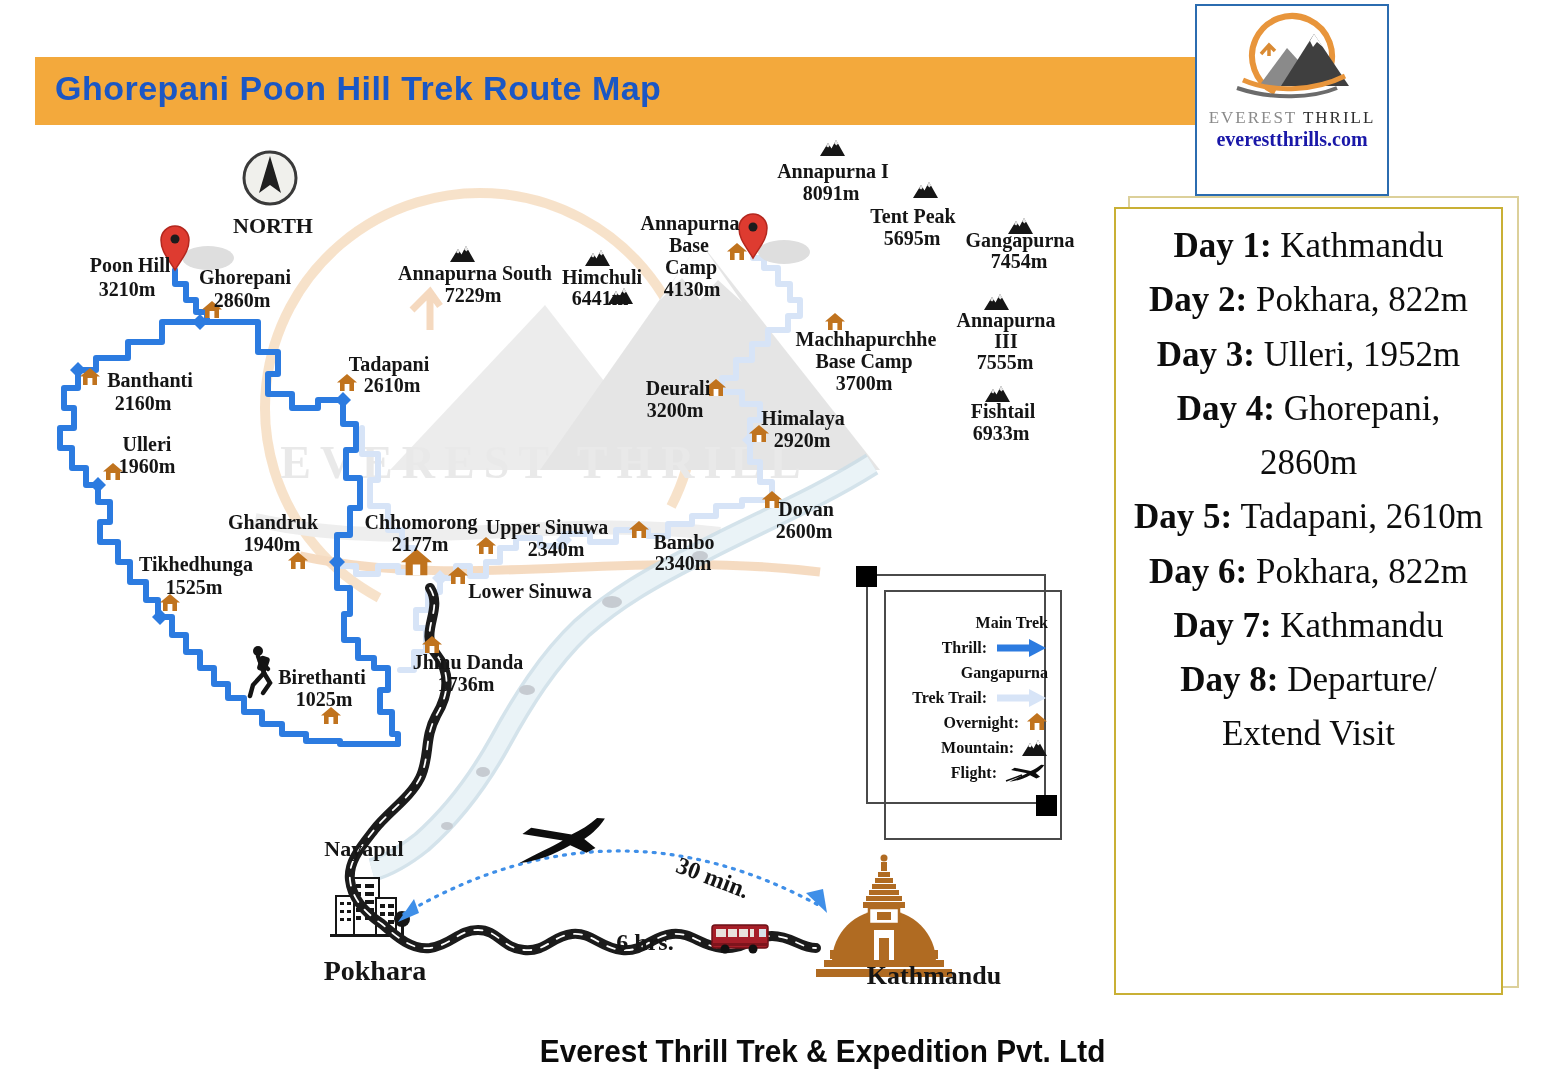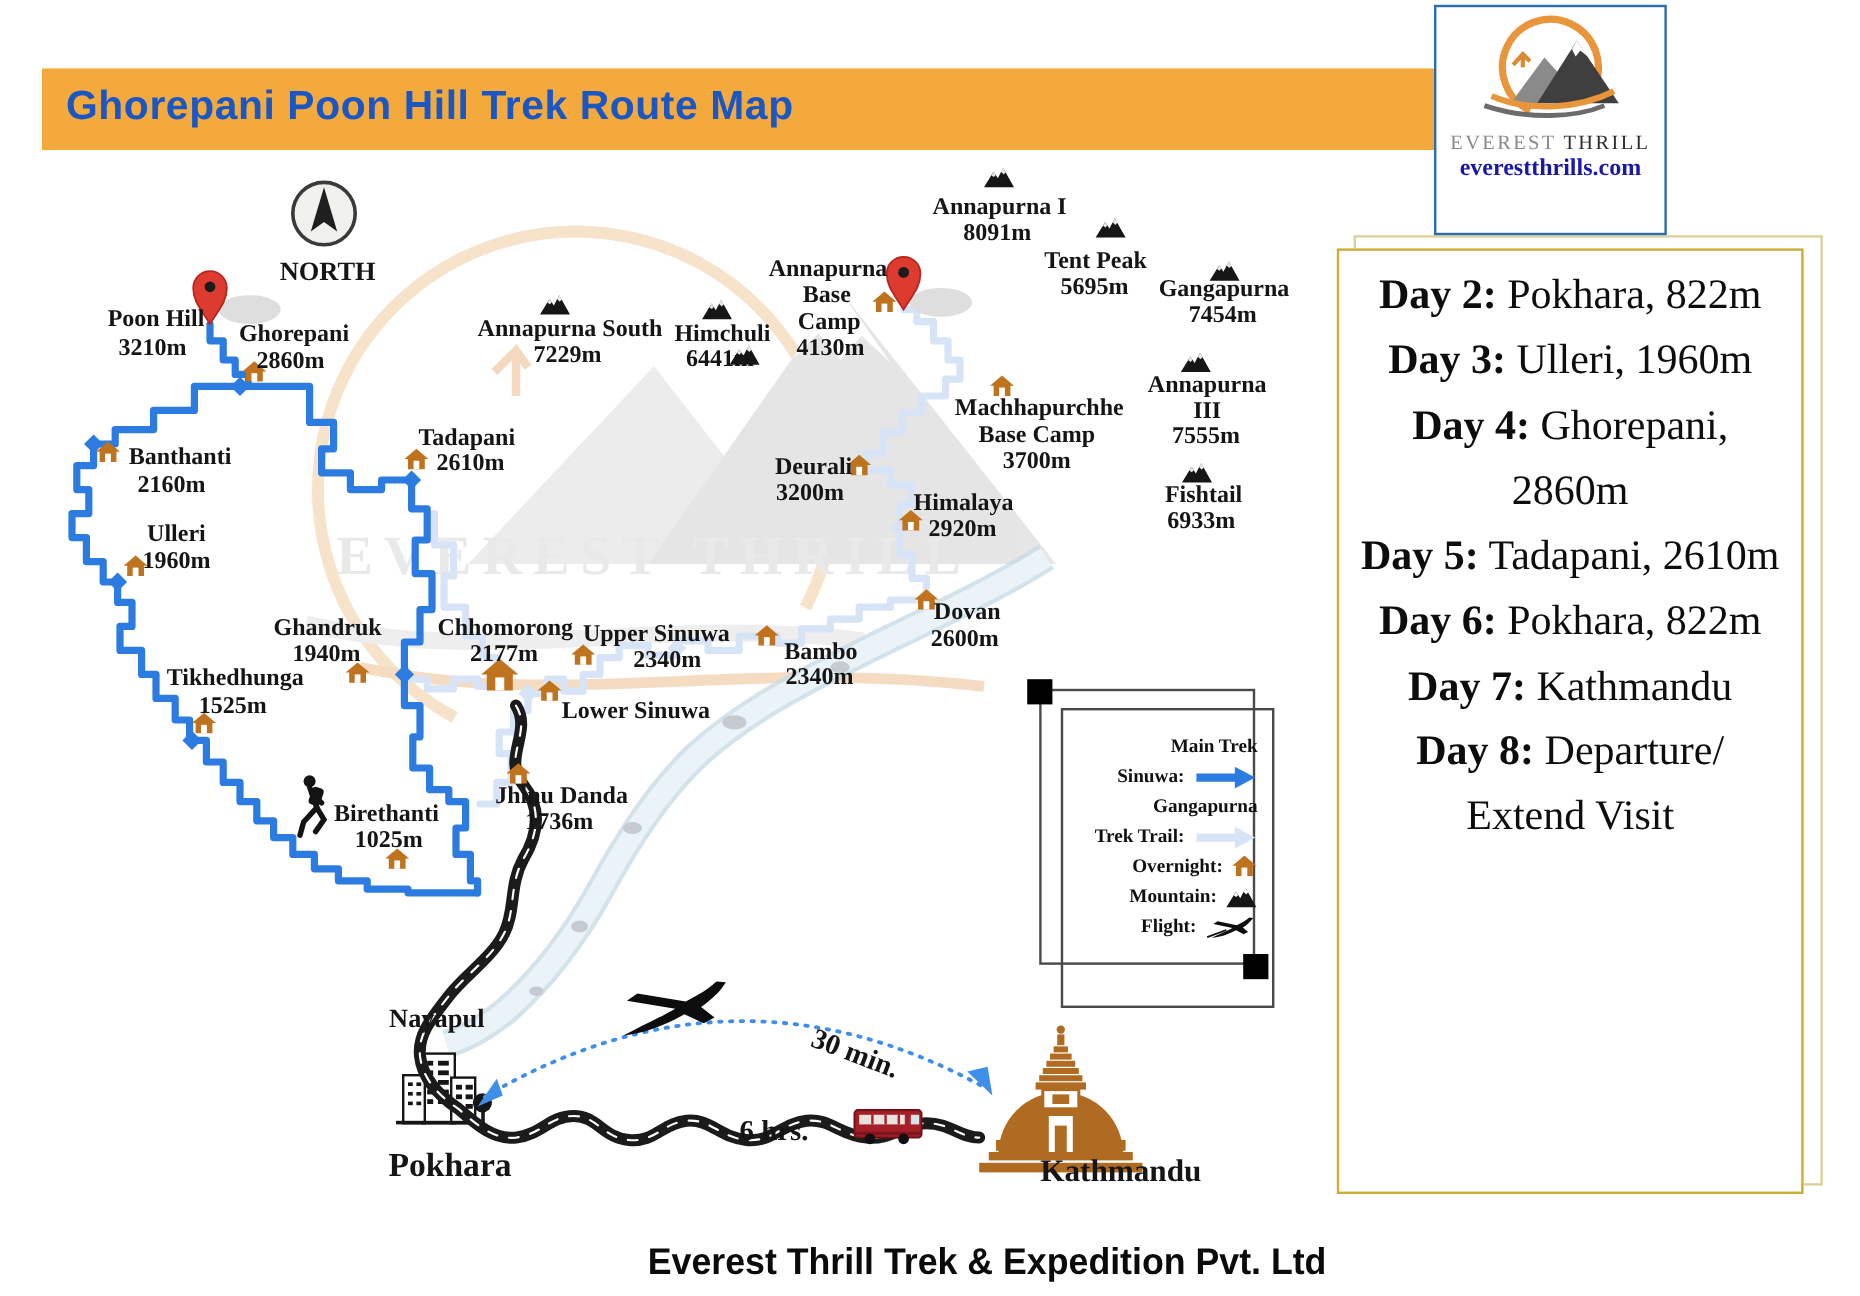--- a/index.html
+++ b/index.html
@@ -386,39 +386,40 @@
     </svg>
     <div id="brandline">
       <span id="brand1">EVEREST</span>
       <span id="brand2">THRILL</span>
     </div>
     <div id="site">everestthrills.com</div>
   </div>
 
   <div id="itghost"></div>
   <div id="itinerary">
+    <div class="dayline"><b>Day 1:</b><span> Kathmandu</span></div>
     <div class="dayline"><b>Day 2:</b><span> Pokhara, 822m</span></div>
-    <div class="dayline"><b>Day 3:</b><span> Ulleri, 1960m</span></div>
+    <div class="dayline"><b>Day 3:</b><span> Ulleri, 1952m</span></div>
     <div class="dayline"><b>Day 4:</b><span> Ghorepani, 2860m</span></div>
     <div class="dayline"><b>Day 5:</b><span> Tadapani, 2610m</span></div>
     <div class="dayline"><b>Day 6:</b><span> Pokhara, 822m</span></div>
     <div class="dayline"><b>Day 7:</b><span> Kathmandu</span></div>
     <div class="dayline"><b>Day 8:</b><span> Departure/ Extend Visit</span></div>
   </div>
 
   <div class="lgrect" style="left:866px;top:574px;width:176px;height:226px;"></div>
   <div class="lgrect" style="left:884px;top:590px;width:174px;height:246px;"></div>
   <div class="lgsq" style="left:856px;top:566px;"></div>
   <div class="lgsq" style="left:1036px;top:795px;"></div>
   <div id="legendbody">
     <div class="lrow">
       <span>Main Trek</span>
       </div>
     <div class="lrow">
-      <span>Sinuwa:</span>
+      <span>Thrill:</span>
       <svg width="54" height="20">
         <path d="M3,10 H37" stroke="#2C7BE0" stroke-width="7"></path>
         <polygon points="35,1 52,10 35,19" fill="#2C7BE0"></polygon>
       </svg>
     </div>
     <div class="lrow">
       <span>Gangapurna</span>
       </div>
     <div class="lrow">
       <span>Trek Trail:</span>

